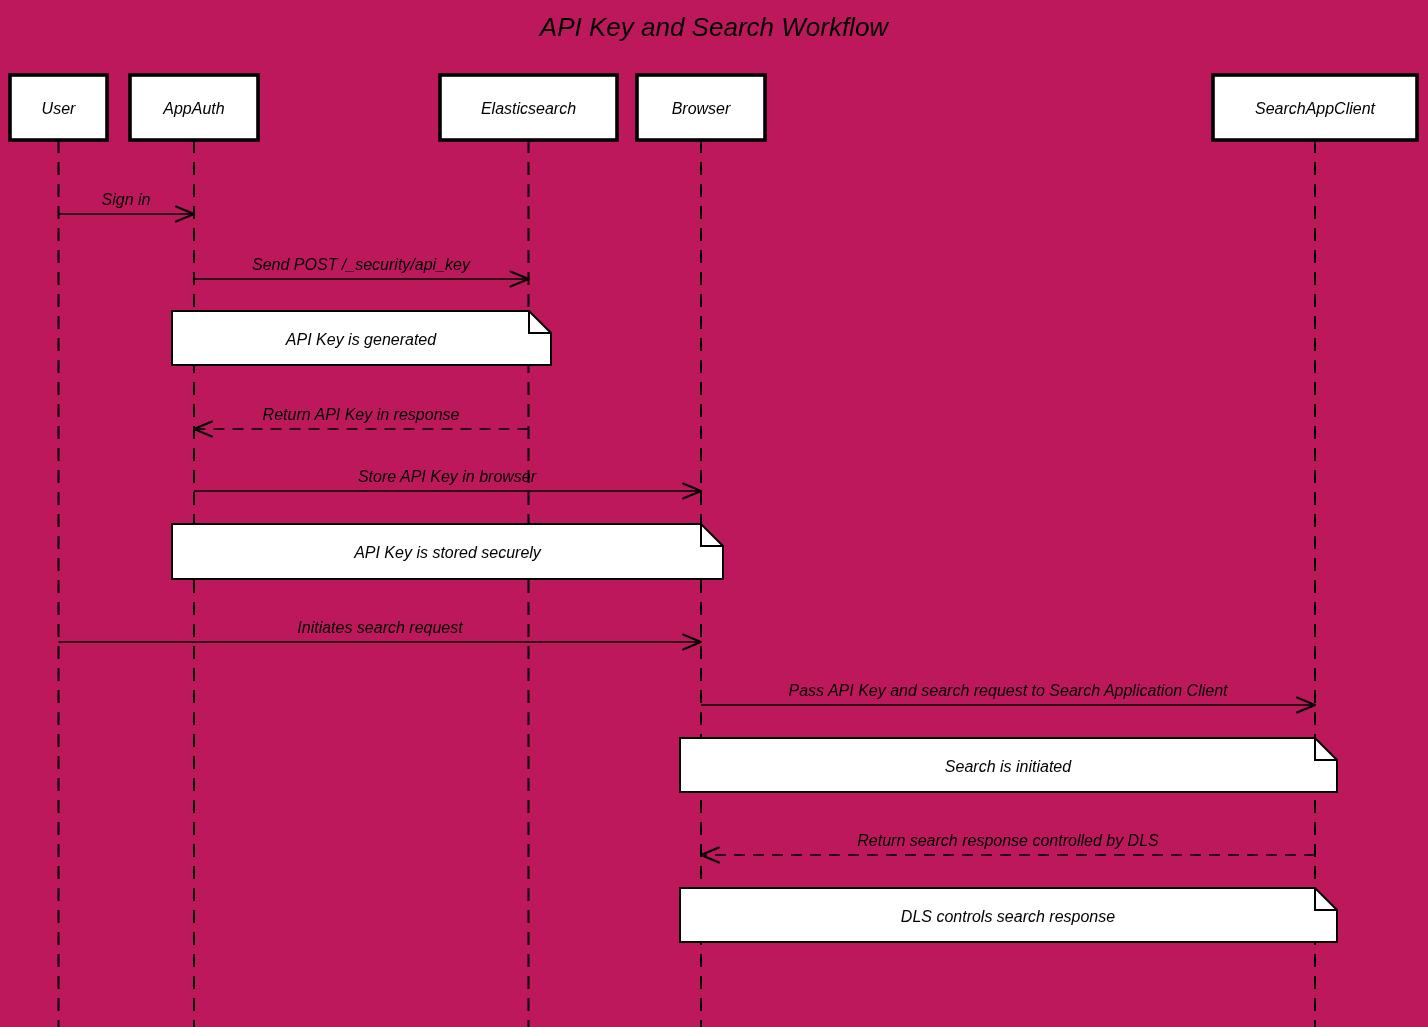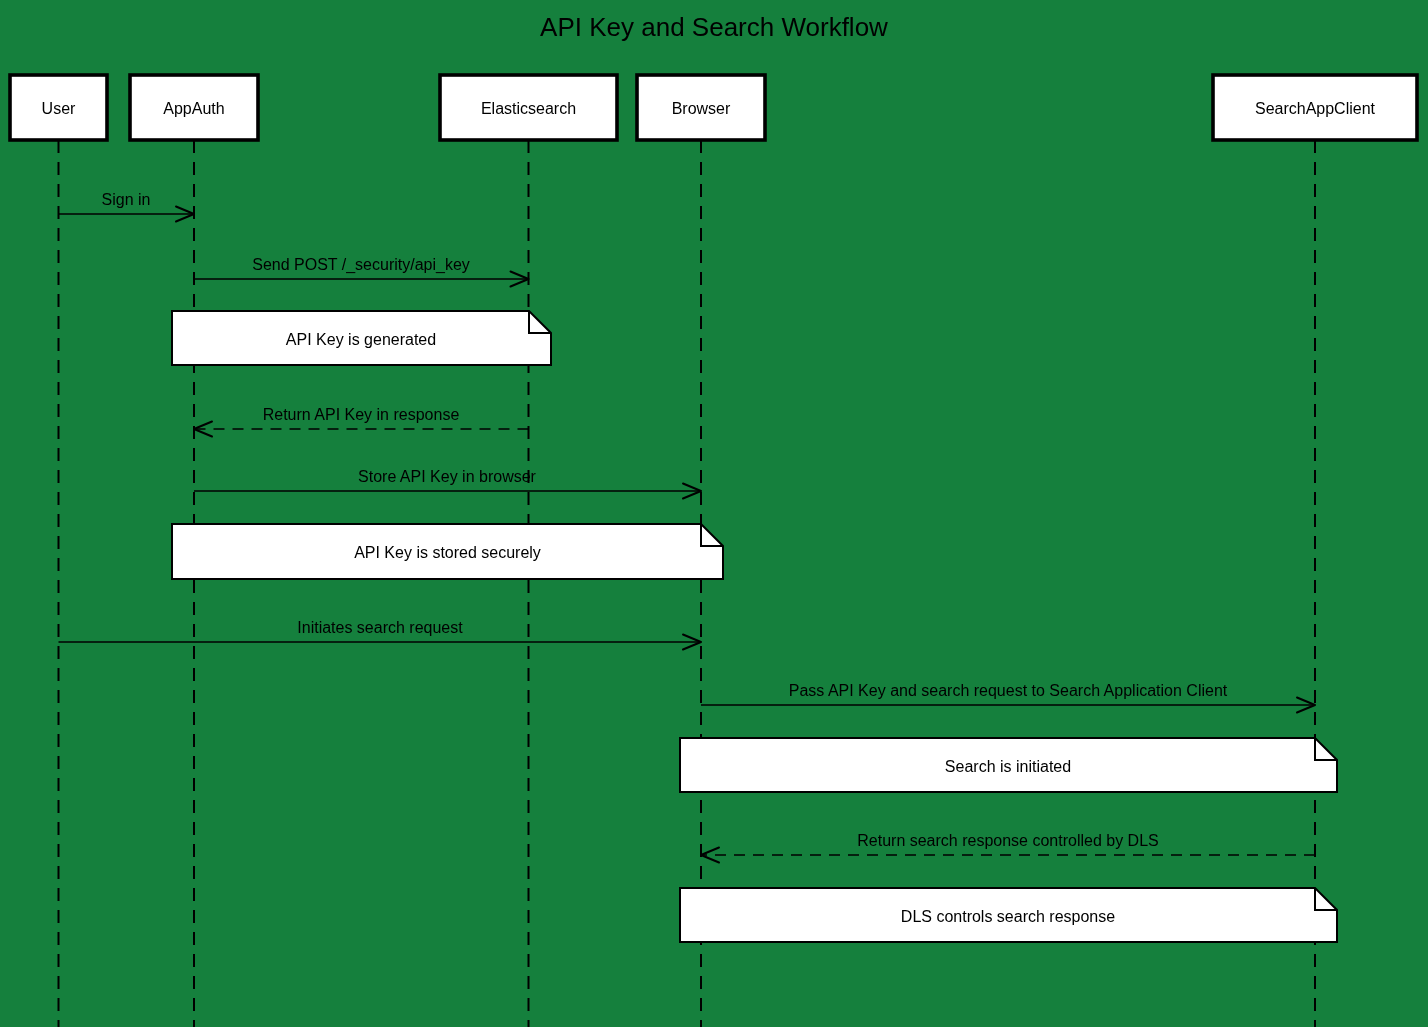--- a/index.html
+++ b/index.html
@@ -4,22 +4,23 @@
 <style>
   html, body {
     margin: 0;
     padding: 0;
     background: #ffffff;
   }
   .stage {
     position: relative;
     width: 1428px;
     height: 1027px;
-    background: #15803d;
+    background: #be185d;
     overflow: hidden;
+    font-style: italic;
   }
   svg { display: block; }
   .title-text {
     font-family: "Liberation Sans", "DejaVu Sans", sans-serif;
     font-size: 26px;
     fill: #000000;
   }
   .participant-label {
     font-family: "Liberation Sans", "DejaVu Sans", sans-serif;
     font-size: 16px;

